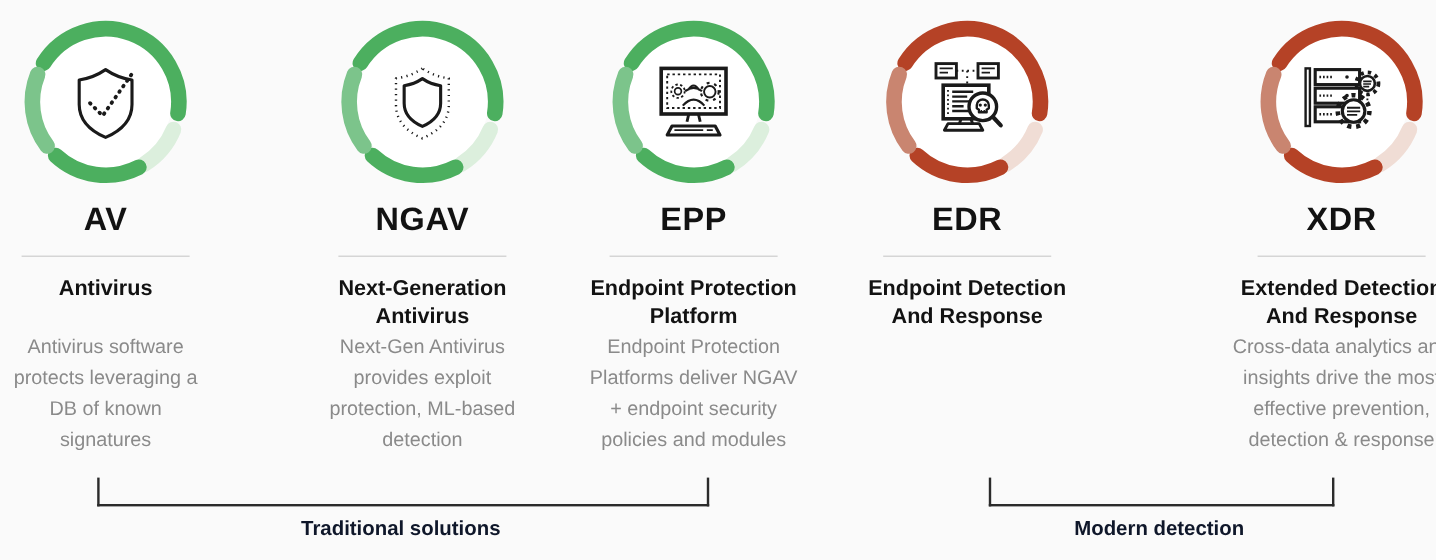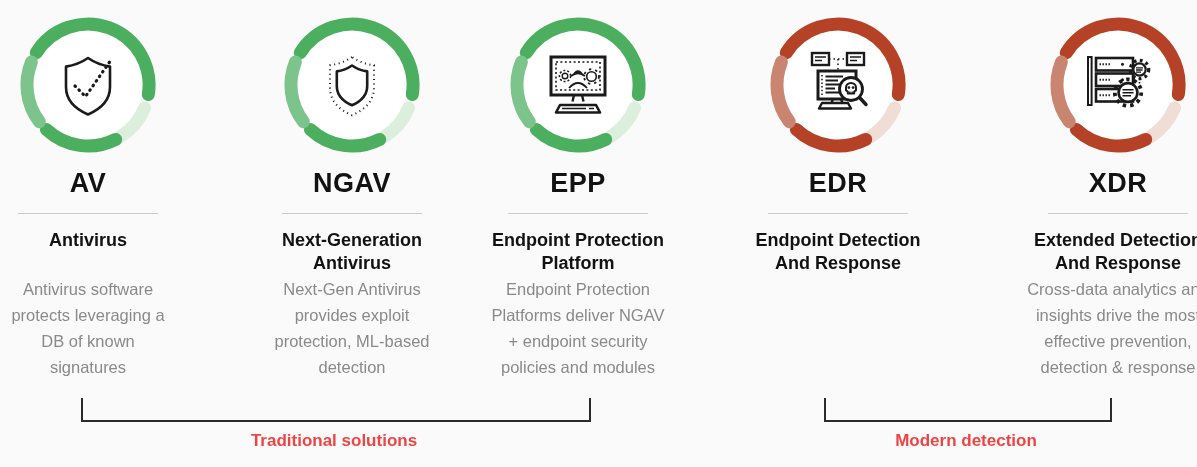--- a/index.html
+++ b/index.html
@@ -13,21 +13,21 @@
     background:#fafafa;
     overflow:hidden;
   }
   .card{
     position:absolute;top:0;width:220px;
     text-align:center;
   }
   .card-av {left:-22px;}
   .card-ngav{left:242px;}
   .card-epp {left:468px;}
-  .card-edr {left:728px;}
+  .card-edr {left:696px;}
   .card-xdr {left:1008px;}
 
   .ring-wrap{width:140px;height:140px;margin:15px auto 0;position:relative;}
   .ring-wrap svg{display:block;}
 
   .theme-green{--main:#4caf5f;--light:#dcefdd;--mid:#7cc48b;}
   .theme-red  {--main:#b54226;--light:#f0ddd5;--mid:#c98570;}
   .arc-main{stroke:var(--main);}
   .arc-light{stroke:var(--light);}
   .arc-mid{stroke:var(--mid);}
@@ -58,21 +58,21 @@
   .bracket{
     position:absolute;top:398px;height:22px;
     border-left:2px solid #2b2b2b;
     border-right:2px solid #2b2b2b;
     border-bottom:2px solid #2b2b2b;
   }
   .bracket-traditional{left:81px;width:506px;}
   .bracket-modern{left:824px;width:284px;}
   .group-label{
     position:absolute;top:431px;
-    font-size:17px;font-weight:bold;color:#ef4444;
+    font-size:17px;font-weight:bold;color:#0f172a;
     text-align:center;
   }
   .label-traditional{left:81px;width:506px;}
   .label-modern{left:824px;width:284px;}
 
   .icon-layer{position:absolute;left:30px;top:30px;width:80px;height:80px;}
   .line{stroke:#1a1a1a;fill:none;}
 </style>
 </head>
 <body>

